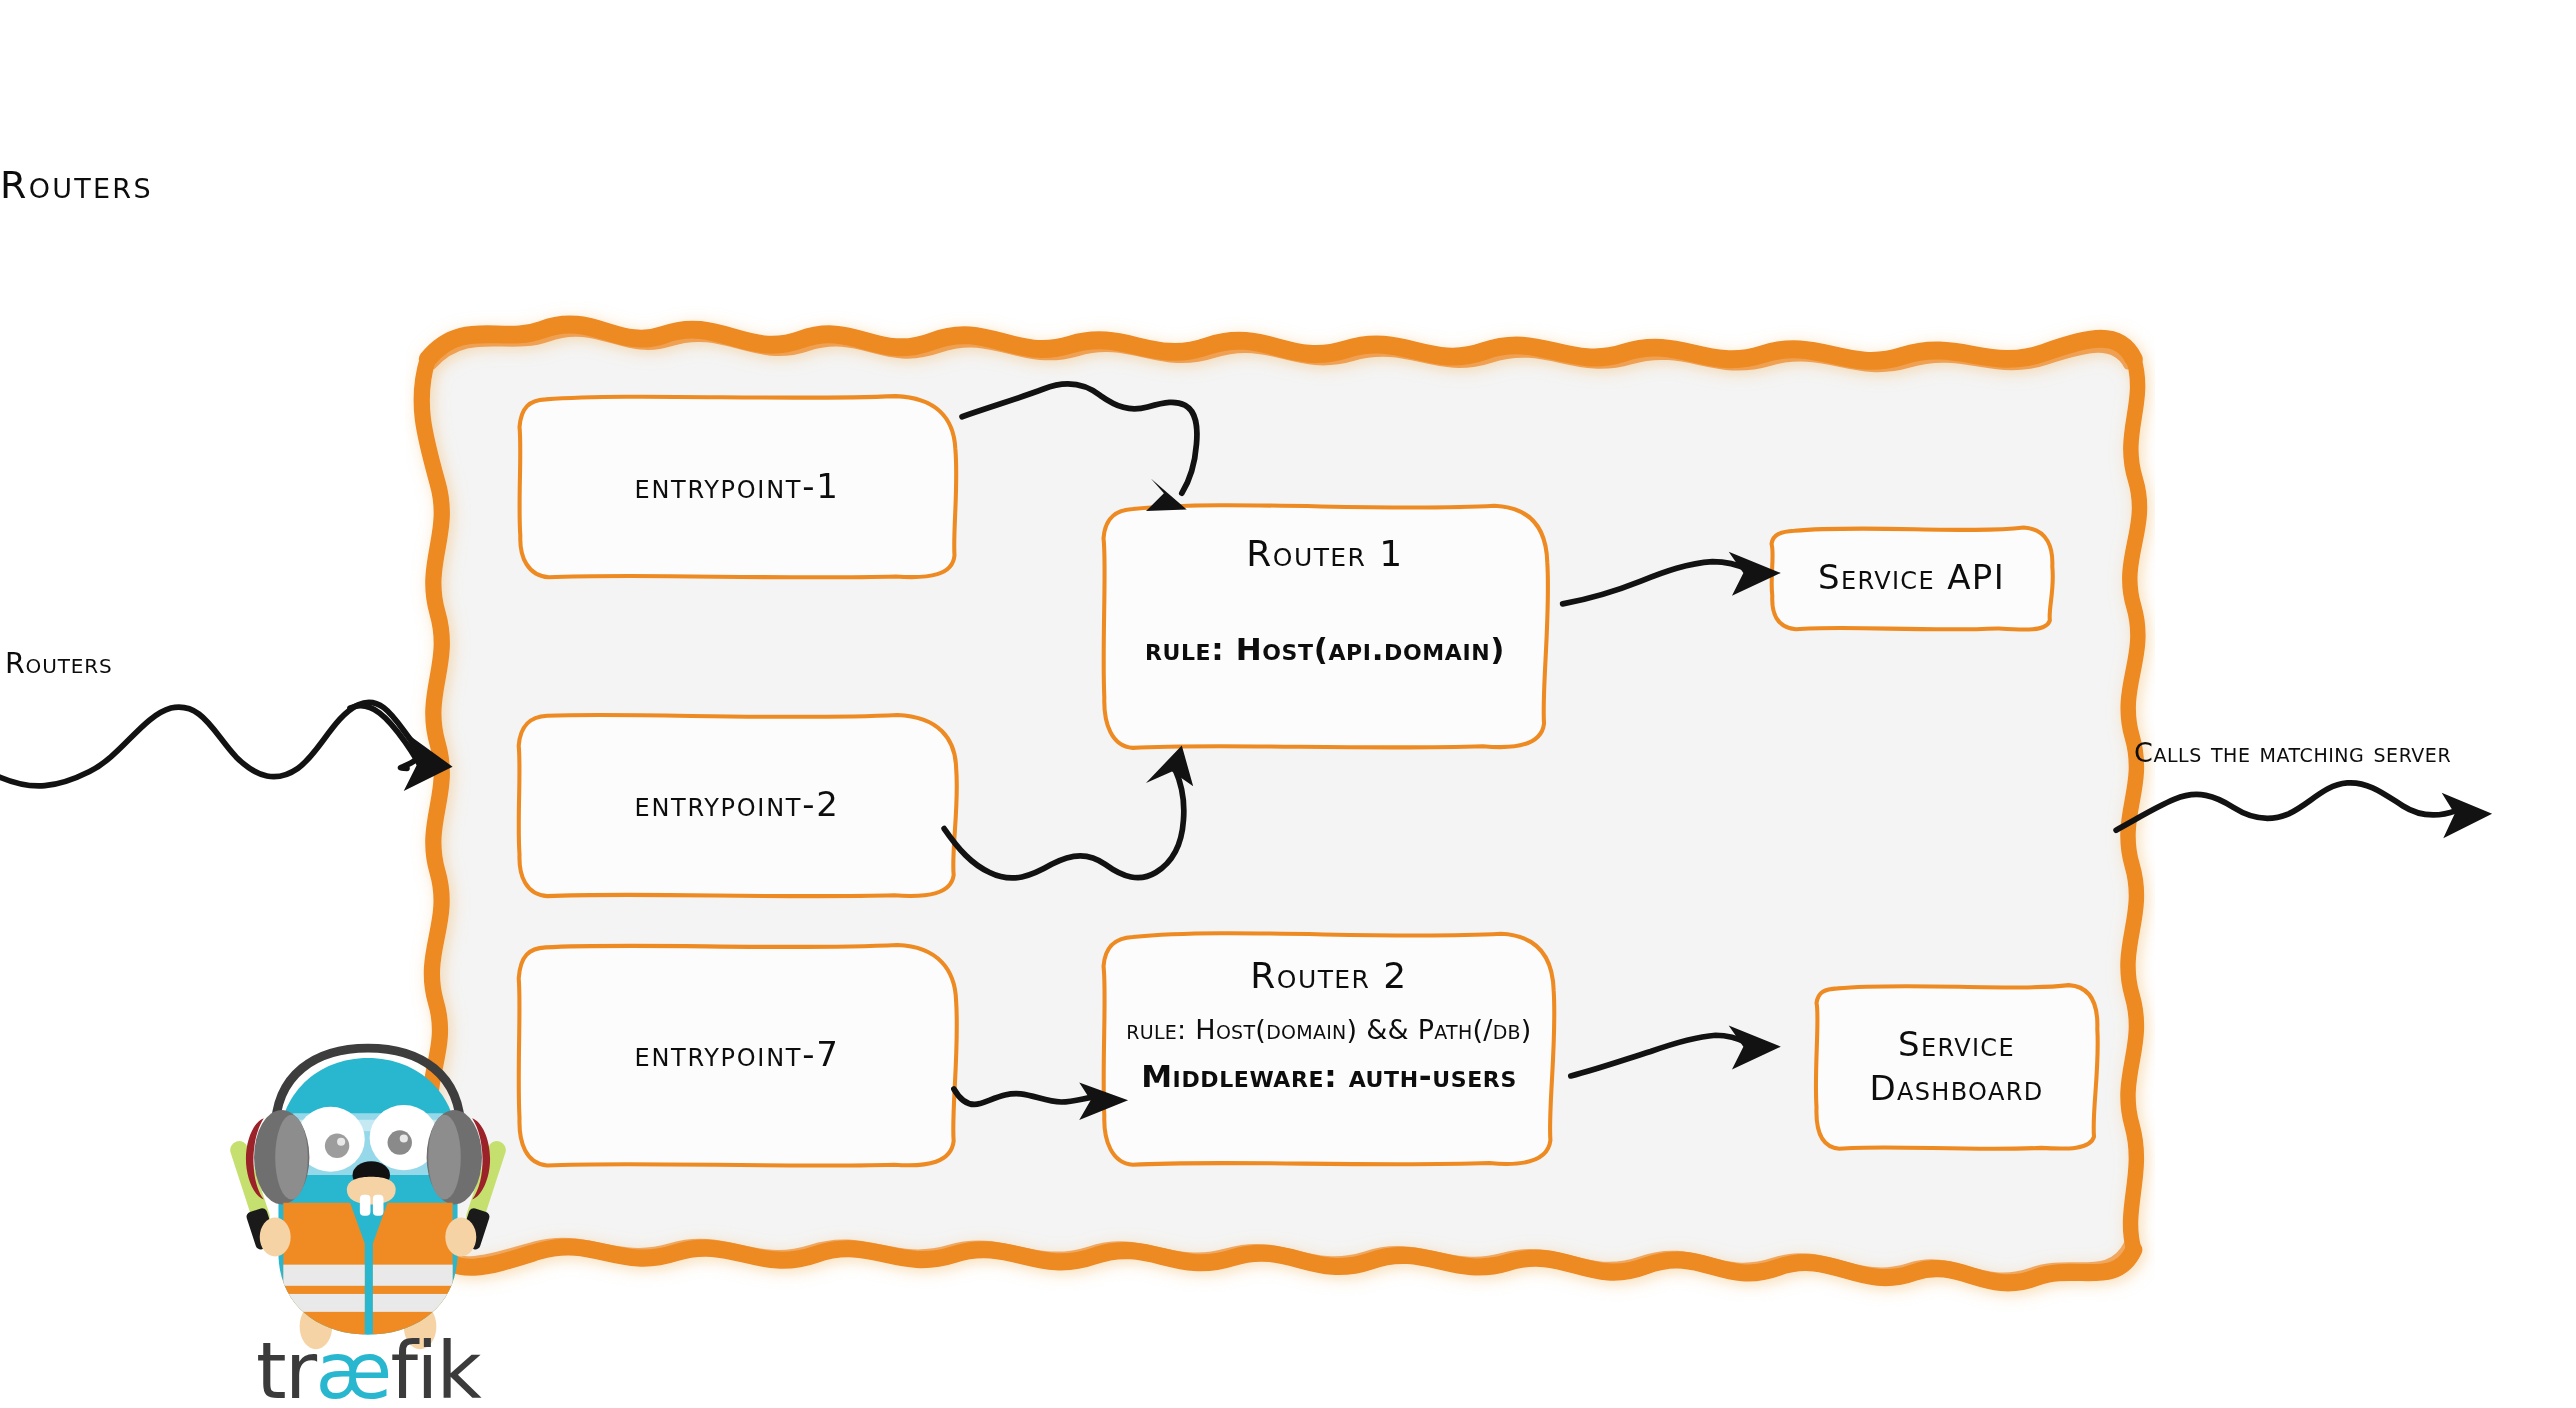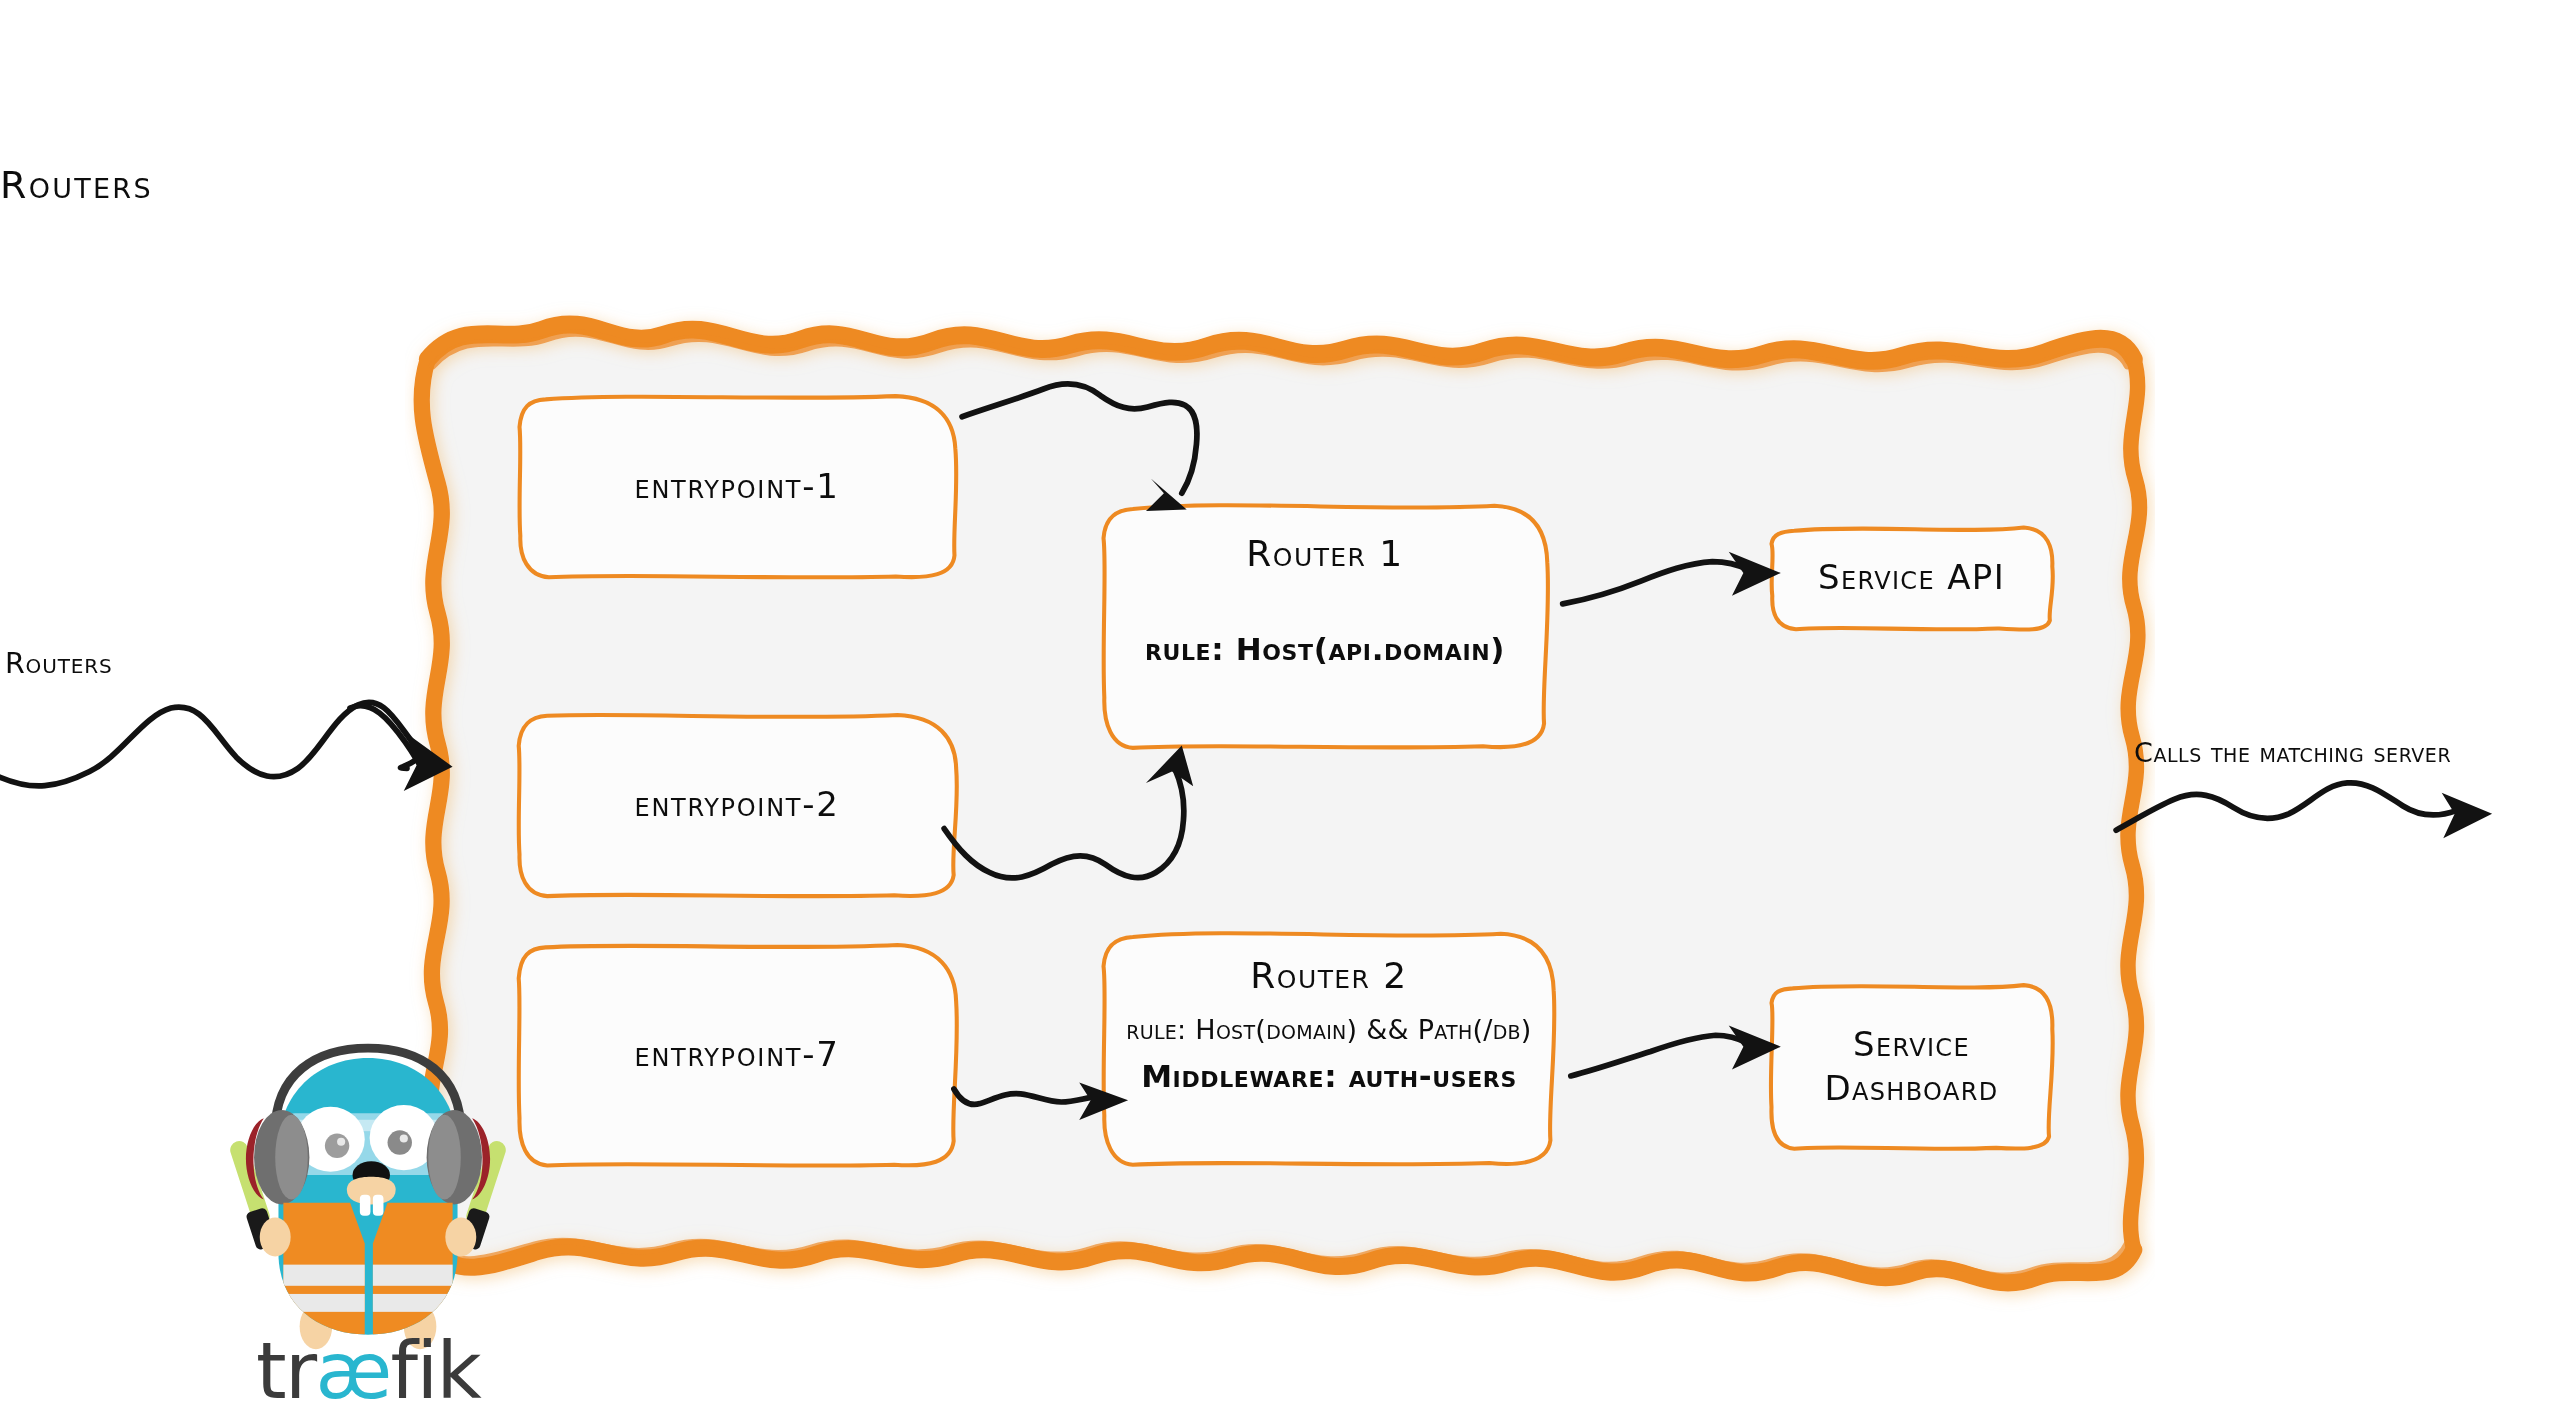--- a/index.html
+++ b/index.html
@@ -270,21 +270,21 @@
                  C 356,84 348,108 350,122 C 346,136 318,134 286,132
                  C 196,136 96,128 38,133 C 14,131 8,112 9,92
                  C 6,70 12,40 8,28 C 10,16 20,13 36,12 Z" fill="#fcfcfc" stroke="#ee8a22" stroke-width="5" stroke-linejoin="round"></path>
       </svg>
     </div>
     <div class="node-body">
       <div class="hand svc-label">Service API</div>
     </div>
   </div>
 
-  <div class="node" style="left:1765px; top:977px; width:293px; height:179px;">
+  <div class="node" style="left:1810px; top:977px; width:293px; height:179px;">
     <div class="frame">
       <svg viewBox="0 0 360 220" preserveAspectRatio="none" aria-hidden="true">
         <path d="M 34,14 C 118,6 250,18 318,10 C 348,12 354,38 353,64
                  C 356,112 346,170 349,196 C 345,212 316,212 284,210
                  C 194,214 94,206 36,211 C 12,209 7,186 8,160
                  C 5,116 12,48 8,32 C 10,18 18,15 34,14 Z" fill="#fcfcfc" stroke="#ee8a22" stroke-width="5" stroke-linejoin="round"></path>
       </svg>
     </div>
     <div class="node-body">
       <div class="hand svc-label">Service</div>

